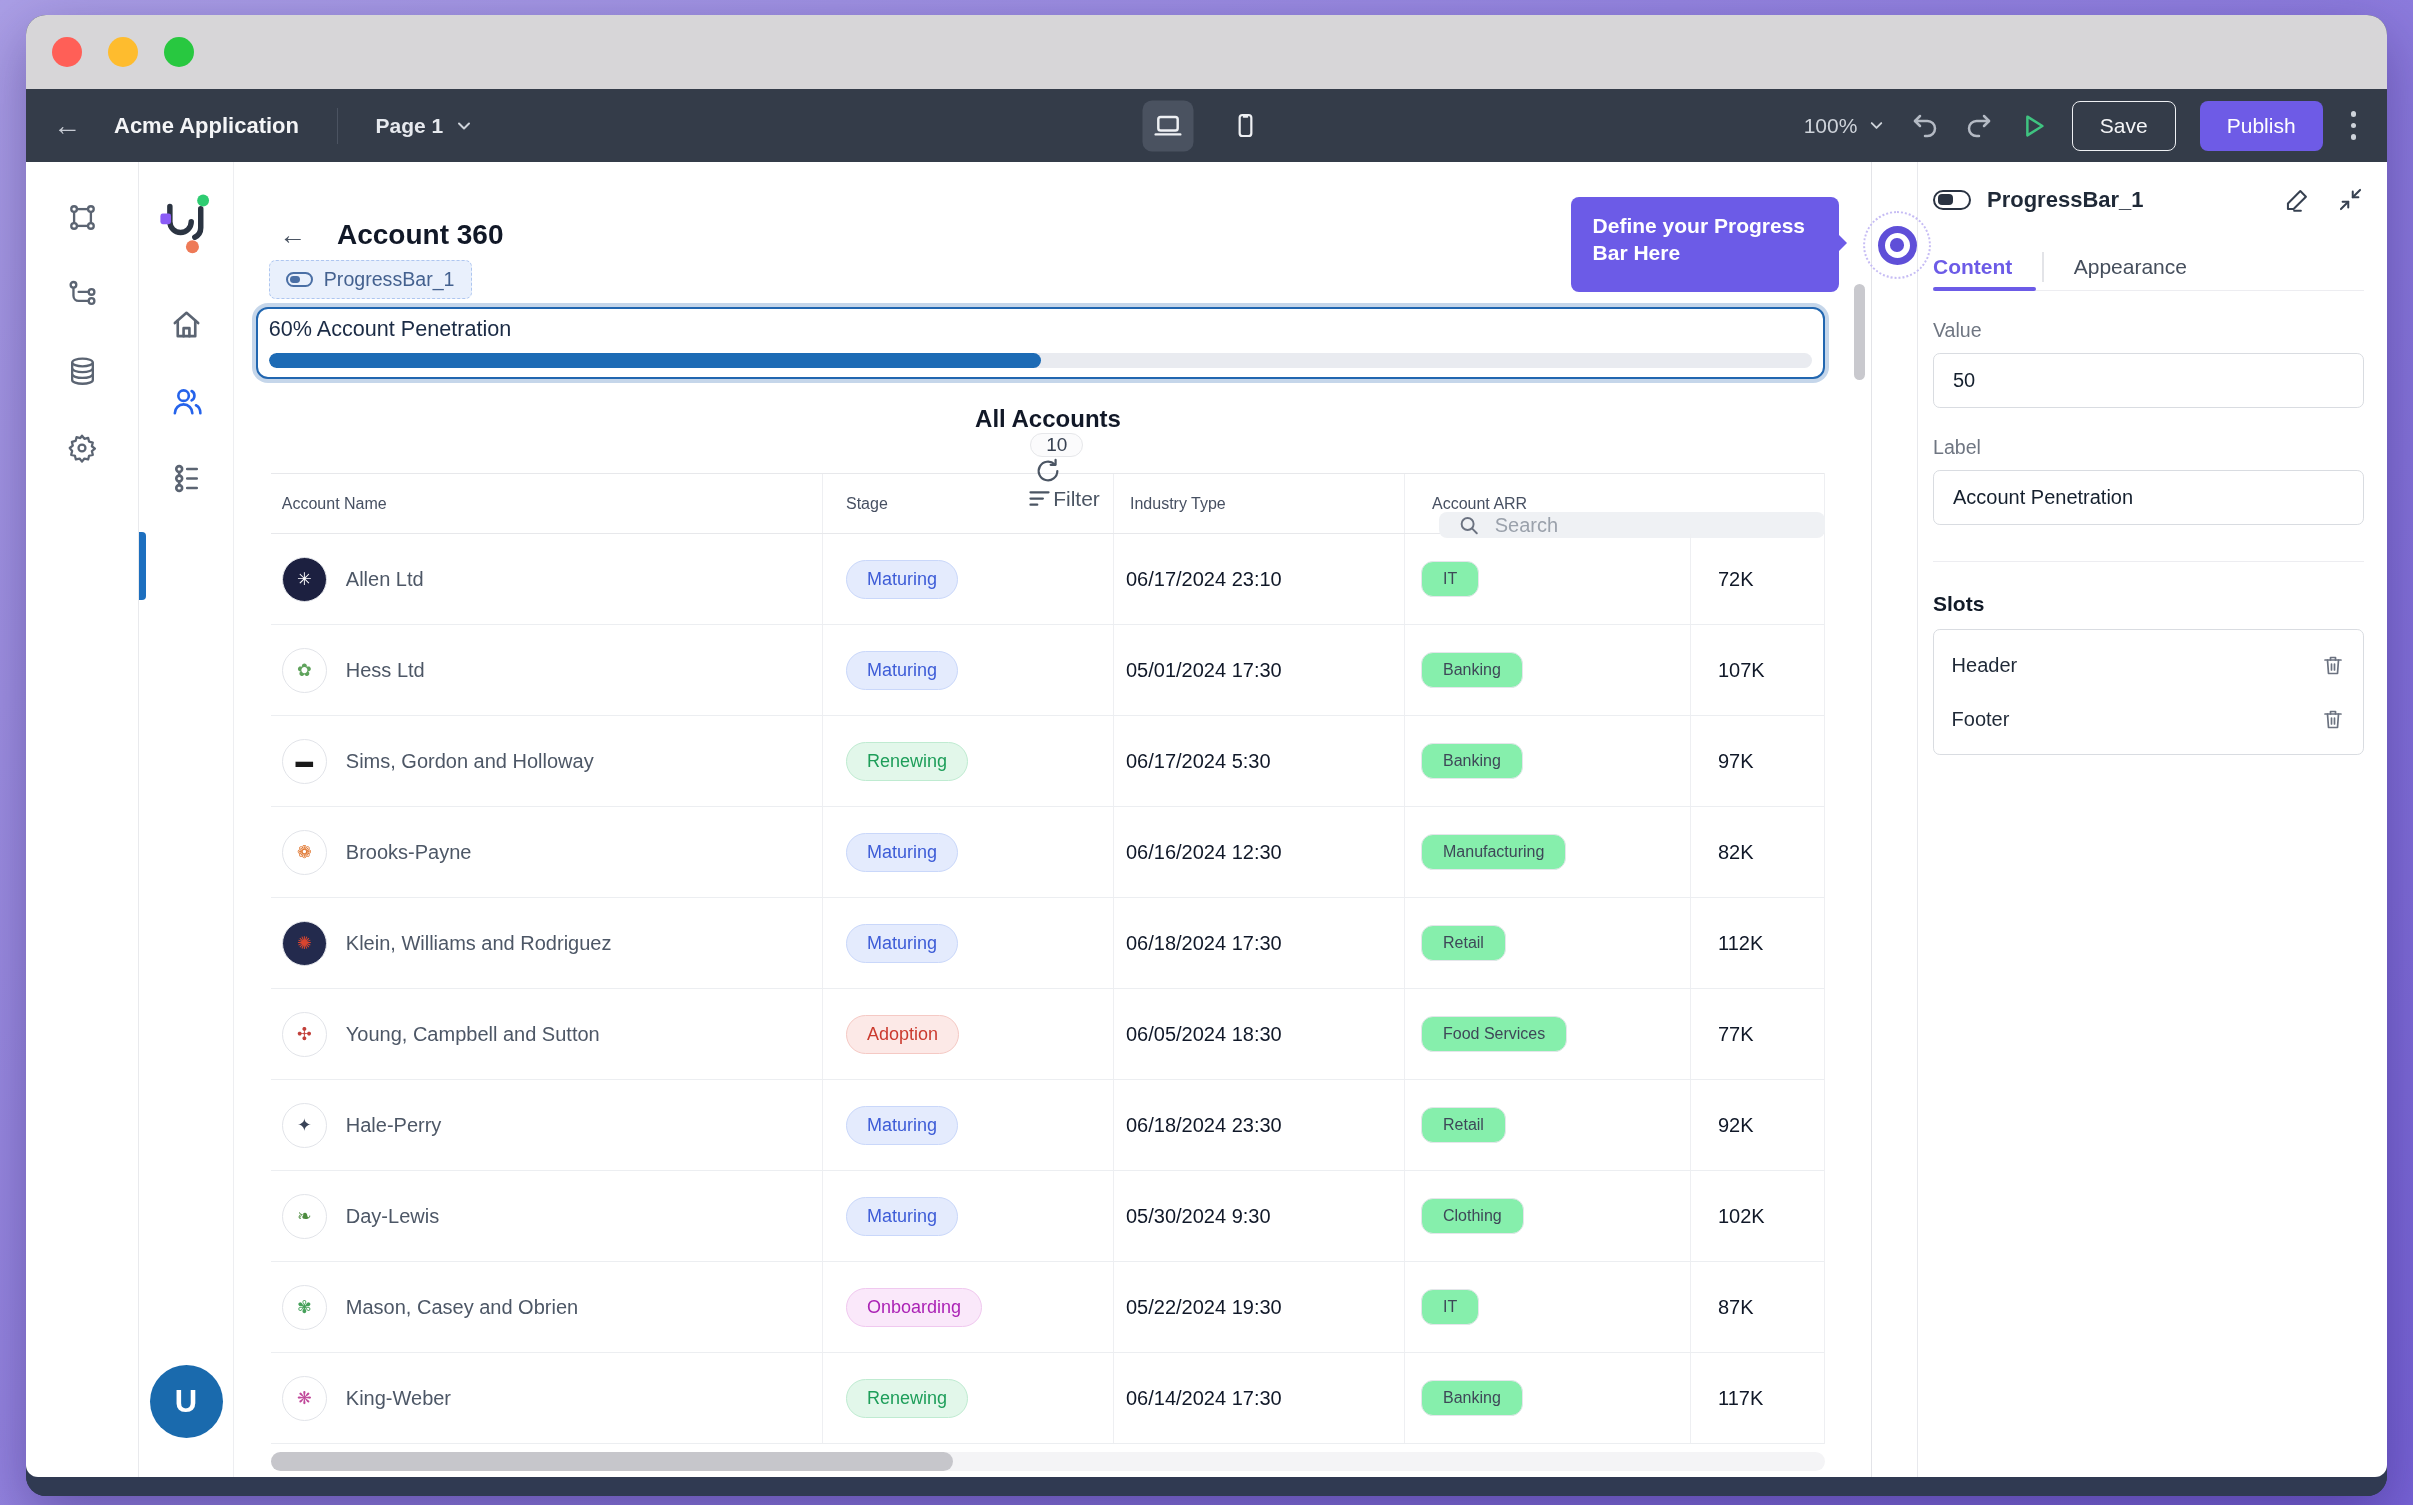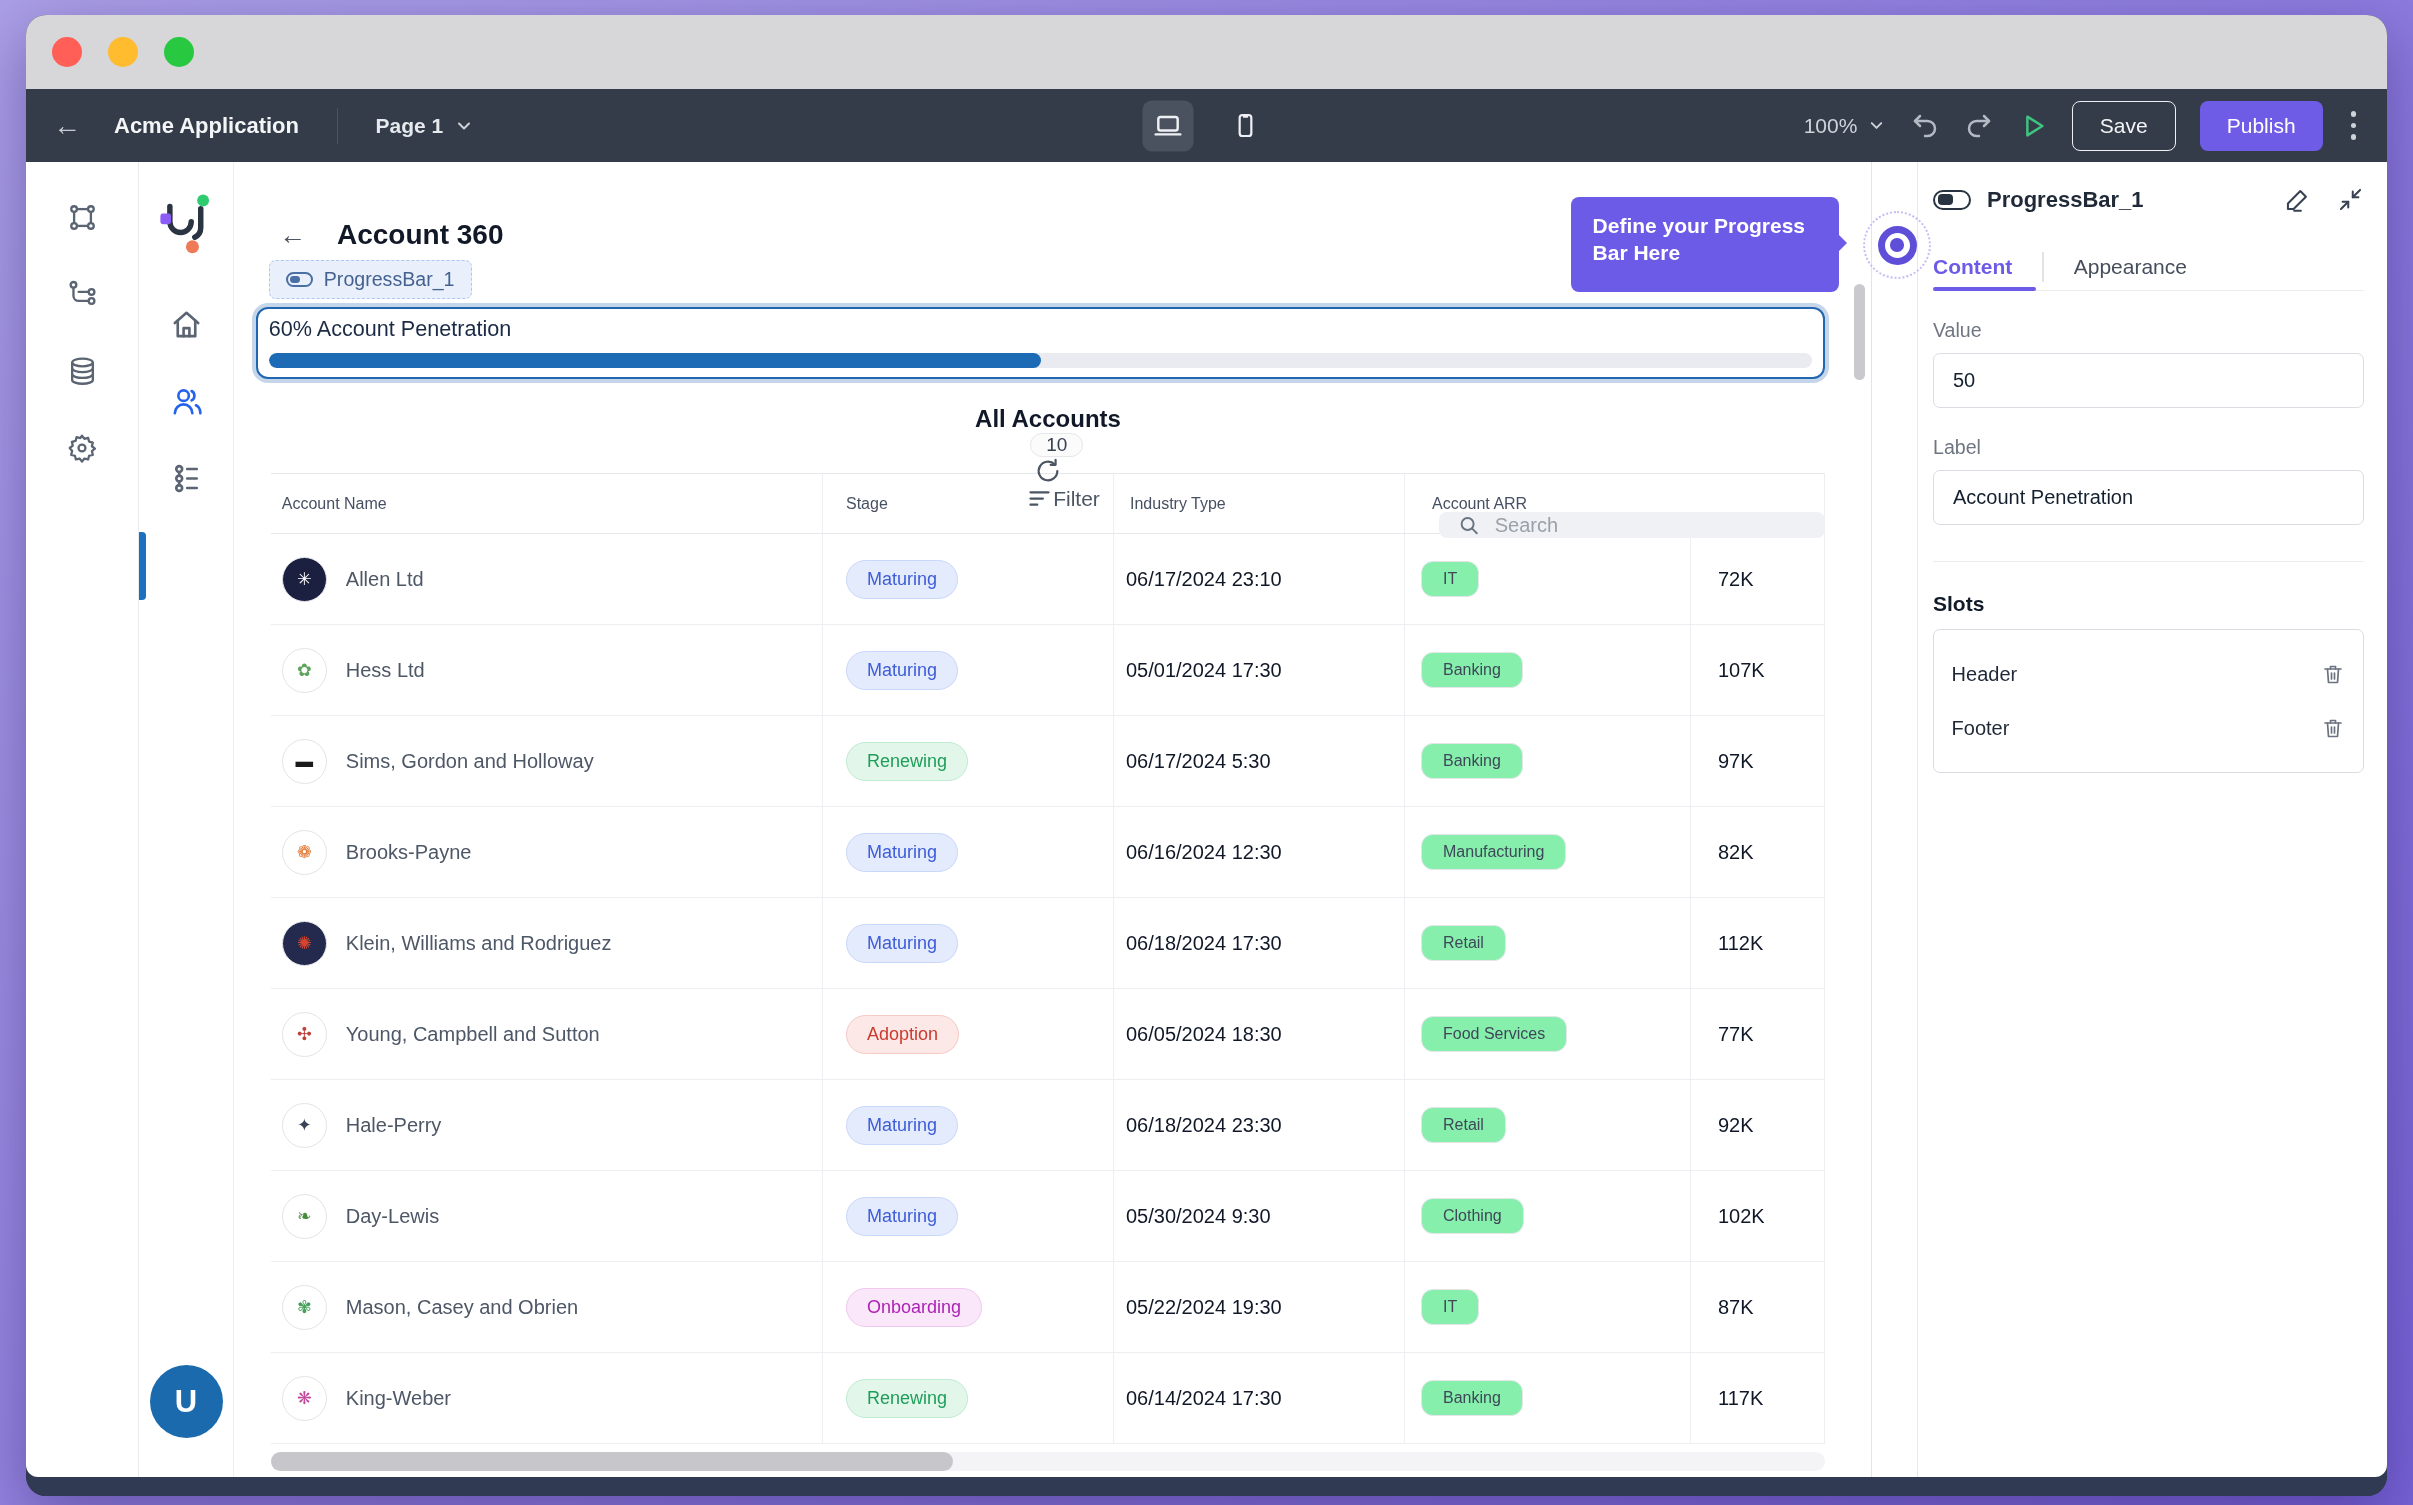--- a/index.html
+++ b/index.html
@@ -126,21 +126,21 @@
   .tab { font-size:21px; }
   .tab.active { color:#6c5be7; font-weight:700; }
   .tab-underline { position:absolute; left:0; bottom:-1.4px; width:103px; height:4.7px; background:#6c5be7; border-radius:2.7px; }
   .tab-div { width:1.4px; height:30px; background:#e3e4e8; margin:0 30px; }
   .tab.inactive { color:#454e5c; }
   .f-label { margin-top:28px; font-size:19.6px; color:#6f7682; }
   .input { margin-top:10.8px; height:55px; border:1.4px solid #d9dce1; border-radius:6.8px; display:flex; align-items:center;
     padding:0 19px; font-size:20px; color:#15202e; background:#fff; }
   .p-div { margin-top:36px; border-top:1.4px solid #ededf1; }
   .slots-title { margin-top:30px; font-size:21px; font-weight:700; color:#111a27; }
-  .slots-box { margin-top:13.5px; border:1.4px solid #d9dce1; border-radius:6.8px; padding:17px 0; }
+  .slots-box { margin-top:13.5px; border:1.4px solid #d9dce1; border-radius:6.8px; padding:8px 0; }
   .slot-row { height:54px; display:flex; align-items:center; justify-content:space-between; padding:0 17.6px;
     font-size:20px; color:#1f2937; }
   .trash { color:#6b7280; display:flex; }
 
   svg { display:block; }
 </style>
 </head>
 <body>
 
 <div class="window">

